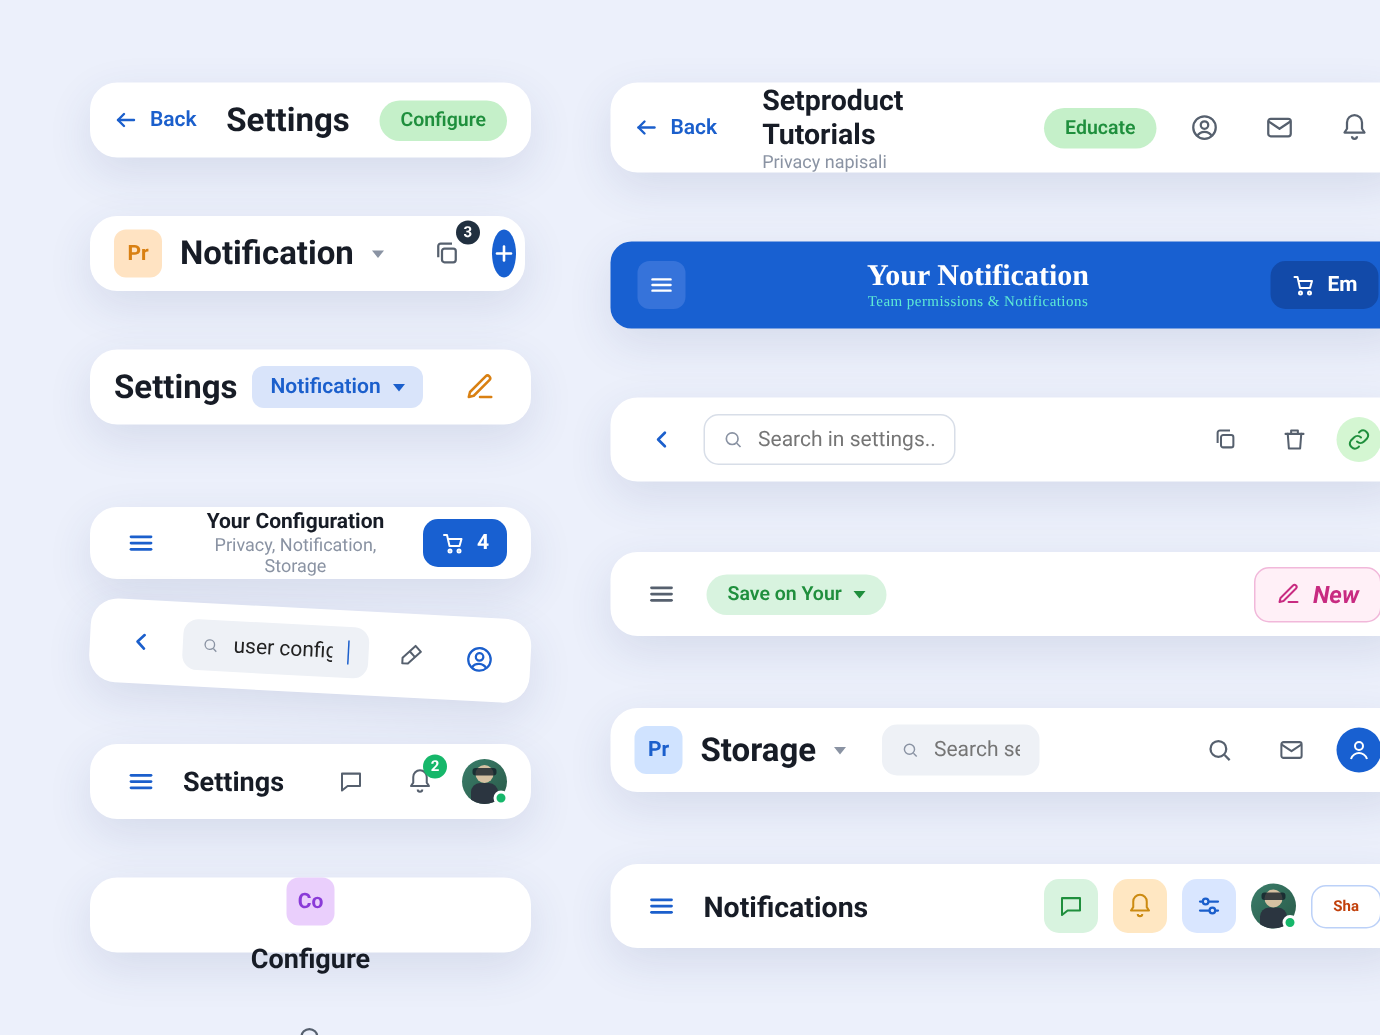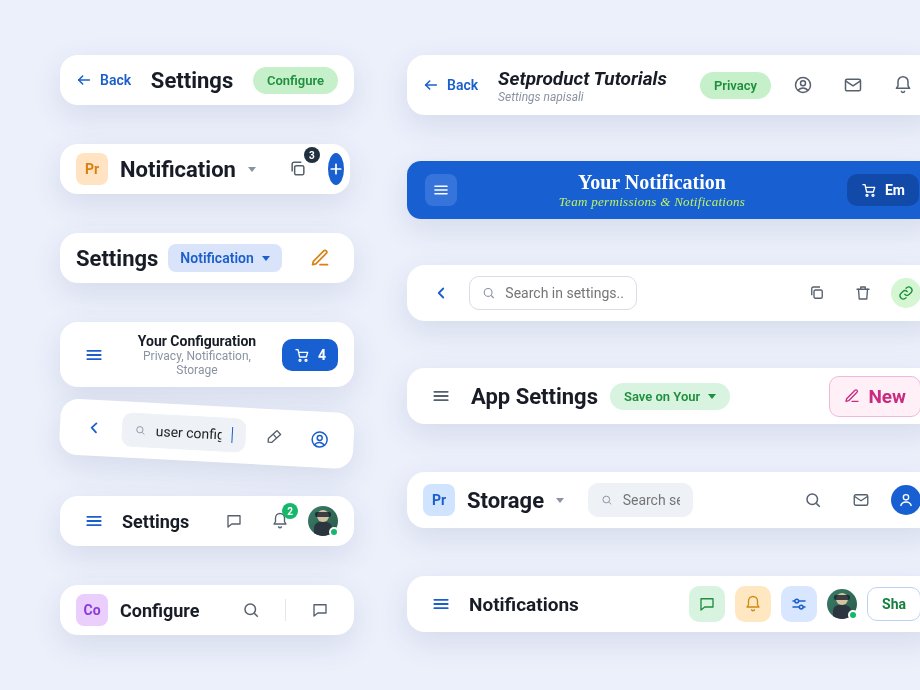--- a/index.html
+++ b/index.html
@@ -58,45 +58,45 @@
   .avatar::after { content:""; width:18px;height:14px; background:#2b3540; border-radius:6px 6px 0 0; }
   .avatar::before { content:""; position:absolute; top:4px; width:12px;height:12px;border-radius:50%; background:#d6c1a2; }
   .avatar .glasses { position:absolute; top:6px; width:16px; height:5px; background: rgba(20,30,40,.8); border-radius:2px; }
 
   .back-link { display:inline-flex; align-items:center; gap:8px; color:#1b5fcc; font-weight:600; font-size:14px; }
 
   
   .c1 { left:60px; top:55px;  width:294px; height:50px; }
   .c2 { left:60px; top:144px; width:290px; height:50px; }
   .c3 { left:60px; top:233px; width:294px; height:50px; }
-  .c4 { left:60px; top:322px; width:294px; height:65px;justify-content:space-between; }
+  .c4 { left:60px; top:338px; width:294px; height:48px;justify-content:space-between; }
   .c5 { left:60px; top:398px; width:294px; height:56px; transform: rotate(3deg); transform-origin: left center; }
   .c6 { left:60px; top:496px; width:294px; height:50px; }
-  .c7 { left:60px; top:585px; width:294px; height:50px; }
+  .c7 { left:60px; top:585px; width:294px; height:50px;flex-direction:column; }
 
   .r1 { left:407px; top:55px;  width:530px; height:60px; }
   .r2 { left:407px; top:161px; width:530px; height:58px; border-radius:14px; background:#1860d1; padding:0 18px; }
   .r3 { left:407px; top:265px; width:530px; height:56px; }
   .r4 { left:407px; top:368px; width:530px; height:56px; }
   .r5 { left:407px; top:472px; width:530px; height:56px; }
   .r6 { left:407px; top:576px; width:530px; height:56px; }
 
   .spacer { flex:1; }
 
-  .light-btn { background:#fff0f7; border:1px solid #f1b8da; color:#c82b81; border-radius:10px; padding:8px 14px; display:inline-flex; align-items:center; gap:8px; font-weight:700; font-size:19px; }
-  .outline-btn { background:#fff; border:1px solid #bcd1f8; color:#15803d; border-radius:10px; padding:8px 14px; font-weight:700; font-size:14px; }
+  .light-btn { background:#fff0f7; border:1px solid #f1b8da; color:#c82b81; border-radius:10px; padding:8px 14px; display:inline-flex; align-items:center; gap:8px; font-weight:700; font-size:16px;font-style:italic; }
+  .outline-btn { background:#fff; border:1px solid #bcd1f8; color:#c2410c; border-radius:10px; padding:8px 14px; font-weight:700; font-size:10px; }
 
   .soft { width:36px; height:36px; border-radius:10px; display:flex; align-items:center; justify-content:center; }
   .soft-green { background:#d8f3df; color:#1f8f3d; }
   .soft-yel { background:#ffe7c2; color:#cc8b12; }
   .soft-blue { background:#d9e6ff; color:#1b5fcc; }
   .circ-lime { width:30px;height:30px;border-radius:50%; background:#d4f6d2; color:#1f8f3d; display:flex;align-items:center;justify-content:center; }
 
   .serif-title { font-family: Georgia, 'Times New Roman', serif; font-weight:700; color:#fff; font-size:20px; }
-  .serif-sub { font-family: Georgia, 'Times New Roman', serif; font-style: italic; color:#bef264; font-size:13px; letter-spacing:.3px; }
+  .serif-sub { font-family: Georgia, 'Times New Roman', serif; color:#5eead4; font-size:10px; letter-spacing:.3px; }
 
   .menu-white { background:#3673da; width:32px;height:32px;border-radius:8px; display:flex;align-items:center;justify-content:center; }
 
   .rel { position:relative; flex: 0 0 auto; }
   .caret { width:0;height:0; border-left:4px solid transparent; border-right:4px solid transparent; border-top:5px solid currentColor; display:inline-block; }
 
 </style>
 </head>
 <body>
 
@@ -251,26 +251,26 @@
   </div>
 
   <div class="card r1" style="gap:14px;">
     <a class="back-link">
       <svg width="16" height="16" viewBox="0 0 24 24" fill="none" stroke="currentColor" stroke-width="2.4" stroke-linecap="round" stroke-linejoin="round">
           <line x1="20" y1="12" x2="4" y2="12"></line>
           <polyline points="10 18 4 12 10 6"></polyline>
         </svg>
       <span>Back</span>
     </a>
-    <div style="margin-left:6px;font-style:italic;">
+    <div style="margin-left:16px;">
       <div style="font-weight:700;font-size:19px;color:#171c26;">Setproduct Tutorials</div>
-      <div class="sub">Settings napisali</div>
-    </div>
-    <div class="spacer"></div>
-    <span class="pill pill-green">Privacy</span>
+      <div class="sub">Privacy napisali</div>
+    </div>
+    <div class="spacer"></div>
+    <span class="pill pill-green">Educate</span>
     <span class="icon-btn">
       <svg width="20" height="20" viewBox="0 0 24 24" fill="none" stroke="currentColor" stroke-width="1.8">
           <circle cx="12" cy="12" r="9"></circle>
           <circle cx="12" cy="10" r="3"></circle>
           <path d="M6 19c1.5-2.5 4-3.5 6-3.5s4.5 1 6 3.5"></path>
         </svg>
     </span>
     <span class="icon-btn">
       <svg width="20" height="20" viewBox="0 0 24 24" fill="none" stroke="currentColor" stroke-width="1.8" stroke-linejoin="round">
           <rect x="3" y="5" width="18" height="14" rx="2"></rect>
@@ -343,21 +343,20 @@
   </div>
 
   <div class="card r4" style="gap:12px;">
     <span class="icon-btn">
       <svg width="20" height="20" viewBox="0 0 24 24" stroke="#56606e" stroke-width="2.2" stroke-linecap="round">
           <line x1="4" y1="7" x2="20" y2="7"></line>
           <line x1="4" y1="12" x2="20" y2="12"></line>
           <line x1="4" y1="17" x2="20" y2="17"></line>
         </svg>
     </span>
-    <div class="title-lg">App Settings</div>
     <span class="pill pill-green" style="gap:8px;background:#d8f3df;">
       <span>Save on Your</span>
       <span class="caret"></span>
     </span>
     <div class="spacer"></div>
     <span class="light-btn">
       <svg width="16" height="16" viewBox="0 0 24 24" fill="none" stroke="currentColor" stroke-width="2" stroke-linecap="round" stroke-linejoin="round">
           <path d="M12 20h9"></path>
           <path d="M16.5 3.5a2.12 2.12 0 0 1 3 3L7 19l-4 1 1-4z"></path>
         </svg>

